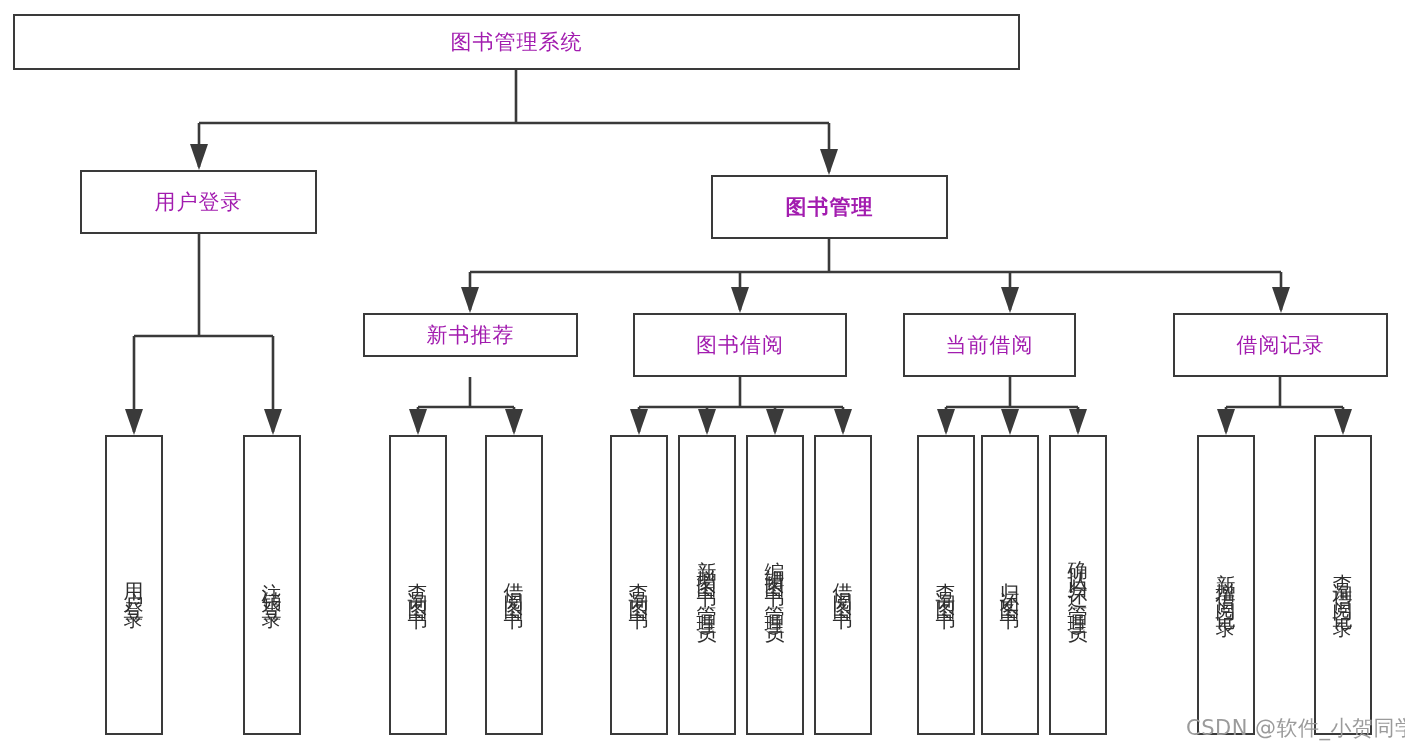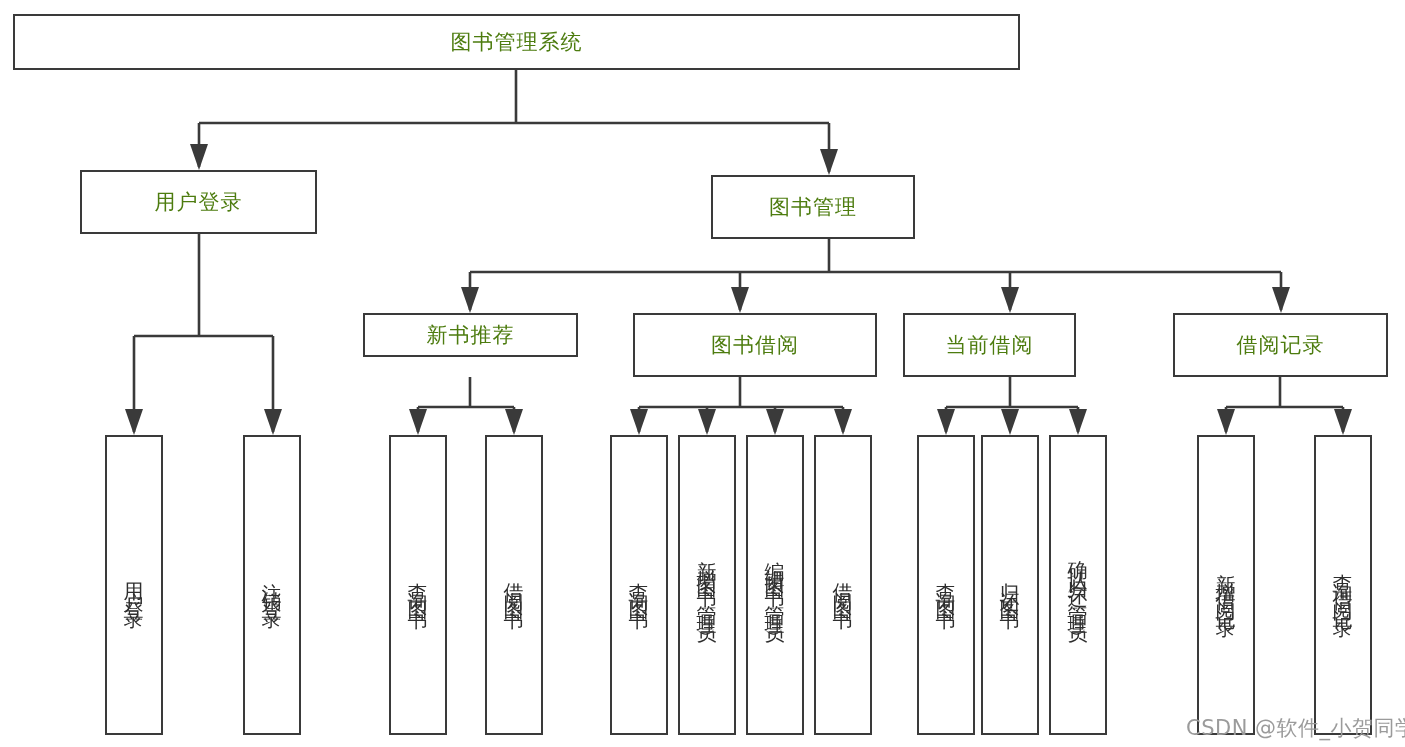--- a/index.html
+++ b/index.html
@@ -27,21 +27,21 @@
   .box {
     position: absolute;
     box-sizing: border-box;
     border: 2.5px solid #3a3a3a;
     background: #ffffff;
     display: flex;
     align-items: center;
     justify-content: center;
     font-size: 21px;
     letter-spacing: 1px;
-    color: #4d7c0f;
+    color: #a21caf;
     white-space: nowrap;
     z-index: 2;
   }
   .leaf {
     position: absolute;
     box-sizing: border-box;
     border: 2.5px solid #3a3a3a;
     background: #ffffff;
     top: 435px;
     width: 58px;
@@ -102,24 +102,24 @@
       <polygon points="1001,409 1019,409 1010,435"></polygon>
       <polygon points="1069,409 1087,409 1078,435"></polygon>
       <polygon points="1217,409 1235,409 1226,435"></polygon>
       <polygon points="1334,409 1352,409 1343,435"></polygon>
     </g>
   </svg>
 
   <div class="box" style="left:13px; top:14px; width:1007px; height:56px;">图书管理系统</div>
 
   <div class="box" style="left:80px; top:170px; width:237px; height:64px;">用户登录</div>
-  <div class="box" style="left:711px; top:175px; width:204px; height:64px;">图书管理</div>
+  <div class="box" style="left:711px; top:175px; width:237px; height:64px;font-weight:bold;">图书管理</div>
 
   <div class="box" style="left:363px; top:313px; width:215px; height:44px;">新书推荐</div>
-  <div class="box" style="left:633px; top:313px; width:244px; height:64px;">图书借阅</div>
+  <div class="box" style="left:633px; top:313px; width:214px; height:64px;">图书借阅</div>
   <div class="box" style="left:903px; top:313px; width:173px; height:64px;">当前借阅</div>
   <div class="box" style="left:1173px; top:313px; width:215px; height:64px;">借阅记录</div>
 
   <div class="leaf" style="left:105px;">
     <span>用户登录</span>
   </div>
   <div class="leaf" style="left:243px;">
     <span>注销登录</span>
   </div>
   <div class="leaf" style="left:389px;">

